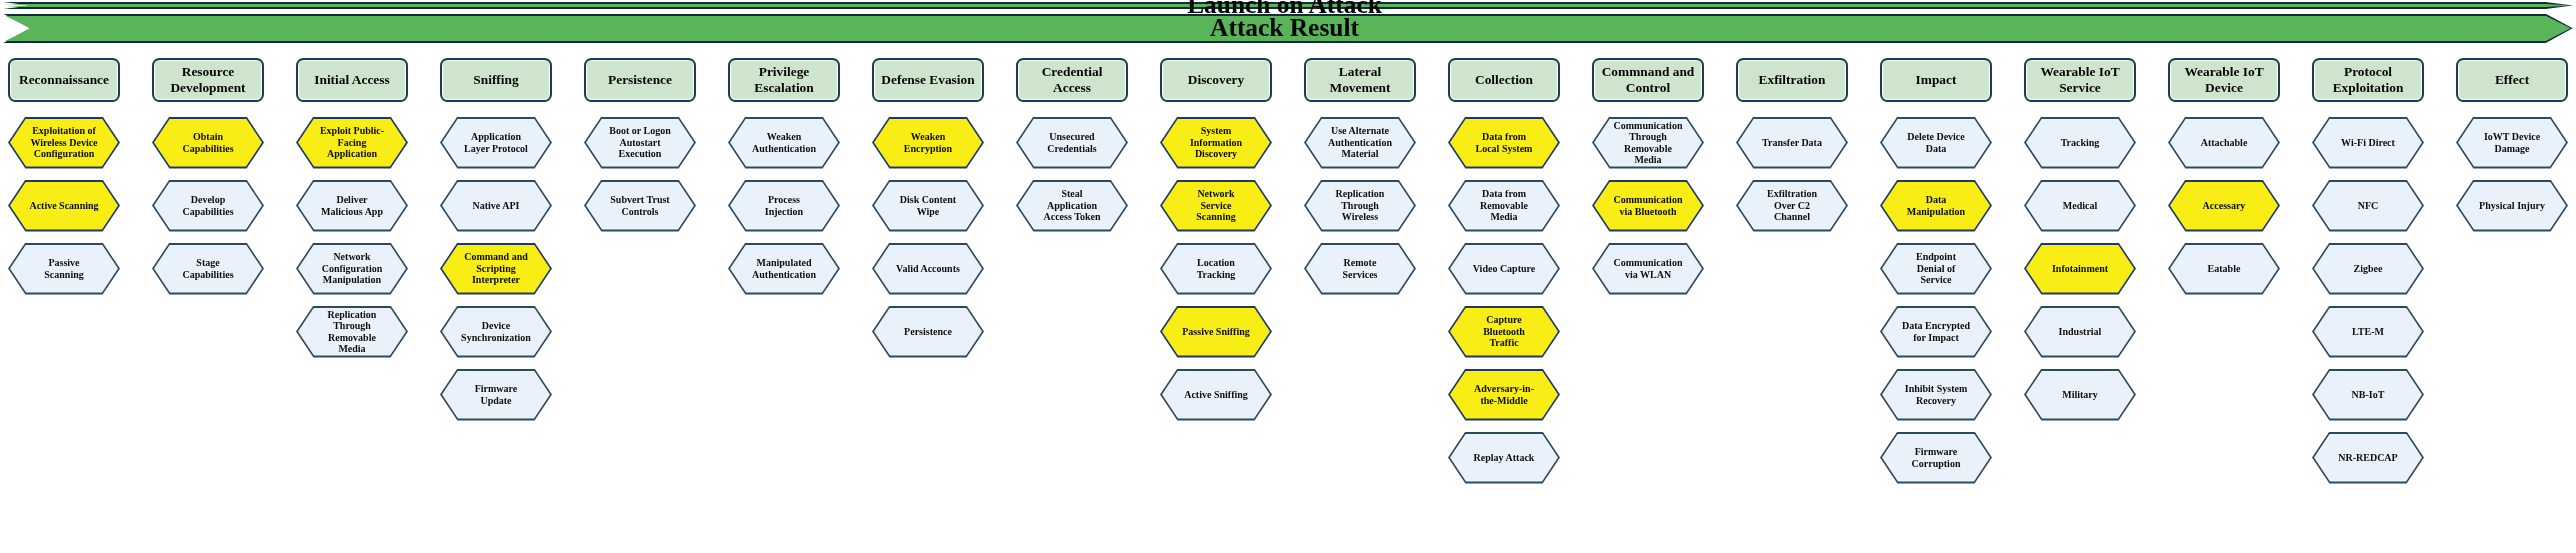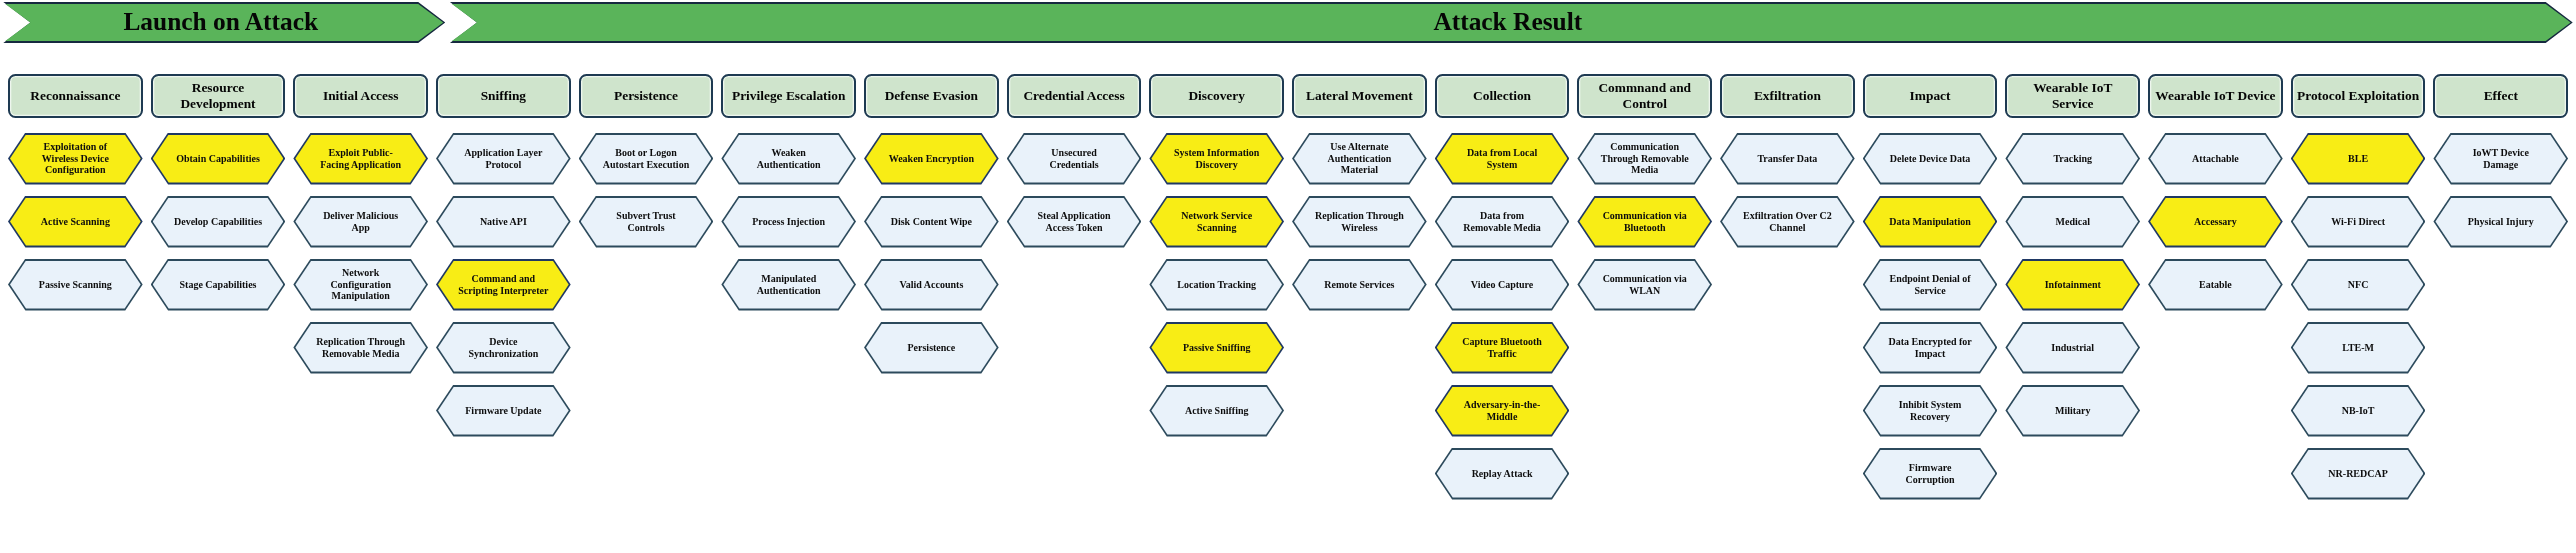--- a/index.html
+++ b/index.html
@@ -25,20 +25,21 @@
     background: #ffffff;
     font-family: "Liberation Serif", serif;
   }
 
   
   .banners {
     display: flex;
     gap: 4.7px;
     padding: 2px 3.3px 0 3.3px;
     height: 43px;
+    flex-direction: column;
   }
   .banner { position: relative; height: 41px; min-width: 0; }
   .banner .shape-border {
     position: absolute; inset: 0;
     background: var(--banner-border);
     clip-path: polygon(0 0, calc(100% - 27px) 0, 100% 50%, calc(100% - 27px) 100%, 0 100%, 27px 50%);
   }
   .banner .shape-fill {
     position: absolute; inset: 2px;
     background: var(--banner-fill);
@@ -48,22 +49,22 @@
     position: absolute; inset: 0;
     display: flex; align-items: center; justify-content: center;
     padding: 0 47px 1.3px 40px;
     font-weight: bold; font-size: 25.4px; color: #060606;
     white-space: nowrap;
   }
 
   
   .columns {
     display: flex;
-    gap: 8px;
-    padding: 16px 8px;
+    gap: 32px;
+    padding: 0 8px;
   }
   .col { flex: 1 1 0; min-width: 0; }
 
   .tactic-header {
     height: 44px;
     margin-top: 14.7px;
     background: var(--header-fill);
     border: 2.3px solid var(--header-border);
     border-radius: 7.4px;
     box-shadow: inset 0 0 0 1.3px #eef6ee;
@@ -608,41 +609,41 @@
       <div class="hx-b"></div>
       <div class="hx-f">Eatable</div>
     </div>
   </div>
 </div>
   </div>
 
   <div class="col">
     <div class="tactic-header">Protocol Exploitation</div>
     <div class="tech-list">
-  <div class="hex-slot">
-    <div class="hex hl">
-      <div class="hx-b"></div>
-      <div class="hx-f">BLE</div>
-    </div>
-  </div>
 
   <div class="hex-slot">
     <div class="hex">
       <div class="hx-b"></div>
       <div class="hx-f">Wi-Fi Direct</div>
     </div>
   </div>
 
   <div class="hex-slot">
     <div class="hex">
       <div class="hx-b"></div>
       <div class="hx-f">NFC</div>
     </div>
   </div>
 
+  <div class="hex-slot">
+    <div class="hex">
+      <div class="hx-b"></div>
+      <div class="hx-f">Zigbee</div>
+    </div>
+  </div>
 
   <div class="hex-slot">
     <div class="hex">
       <div class="hx-b"></div>
       <div class="hx-f">LTE-M</div>
     </div>
   </div>
 
   <div class="hex-slot">
     <div class="hex">

